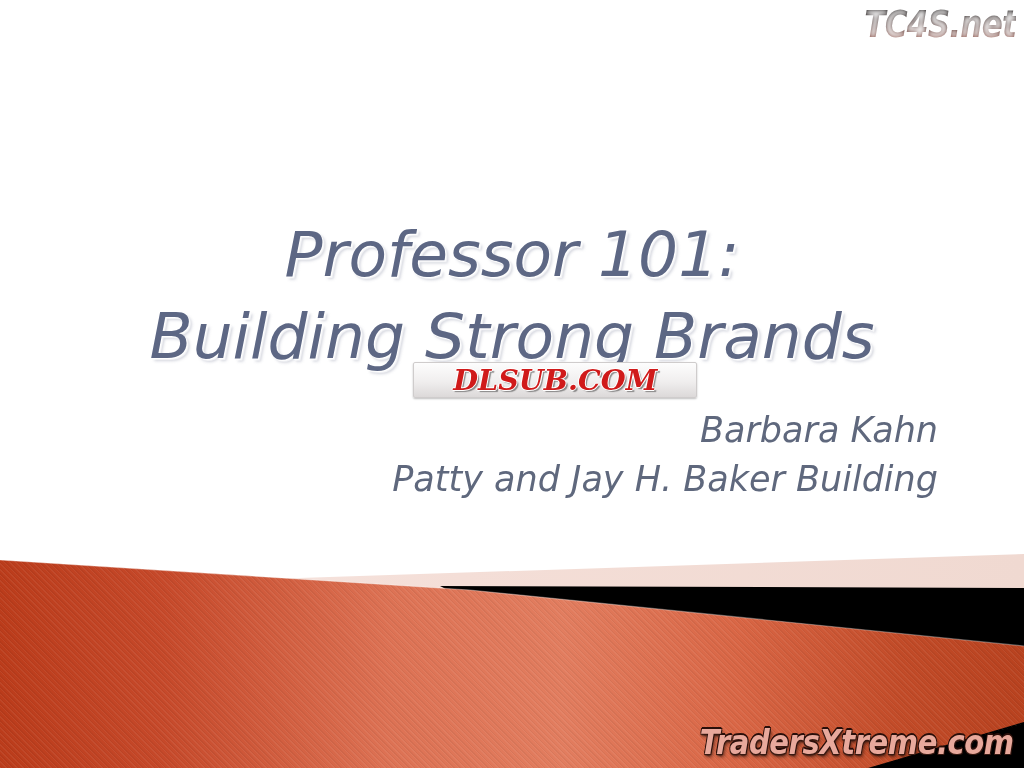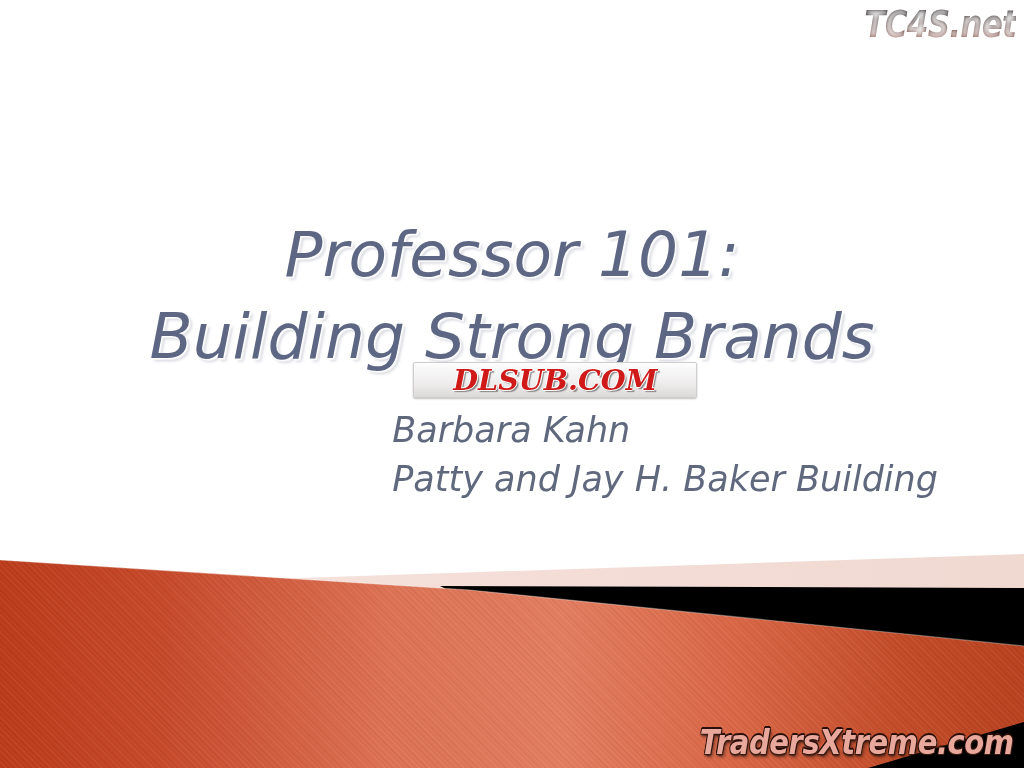--- a/index.html
+++ b/index.html
@@ -64,20 +64,21 @@
        1px 1px 0 rgba(255,255,255,0.95),
        2px 2px 1px rgba(255,255,255,0.75),
        3px 3px 3px rgba(150,156,175,0.45);
   }
 
   
   #subtitle-block {
     position: absolute;
     right: 86px;
     top: 406px;
+    text-align: right;
   }
   .subtitle-line {
     font-family: "DejaVu Sans", sans-serif;
     font-size: 35px;
     font-weight: normal;
     line-height: 49px;
     color: #5f687d;
     white-space: nowrap;
   }
 

